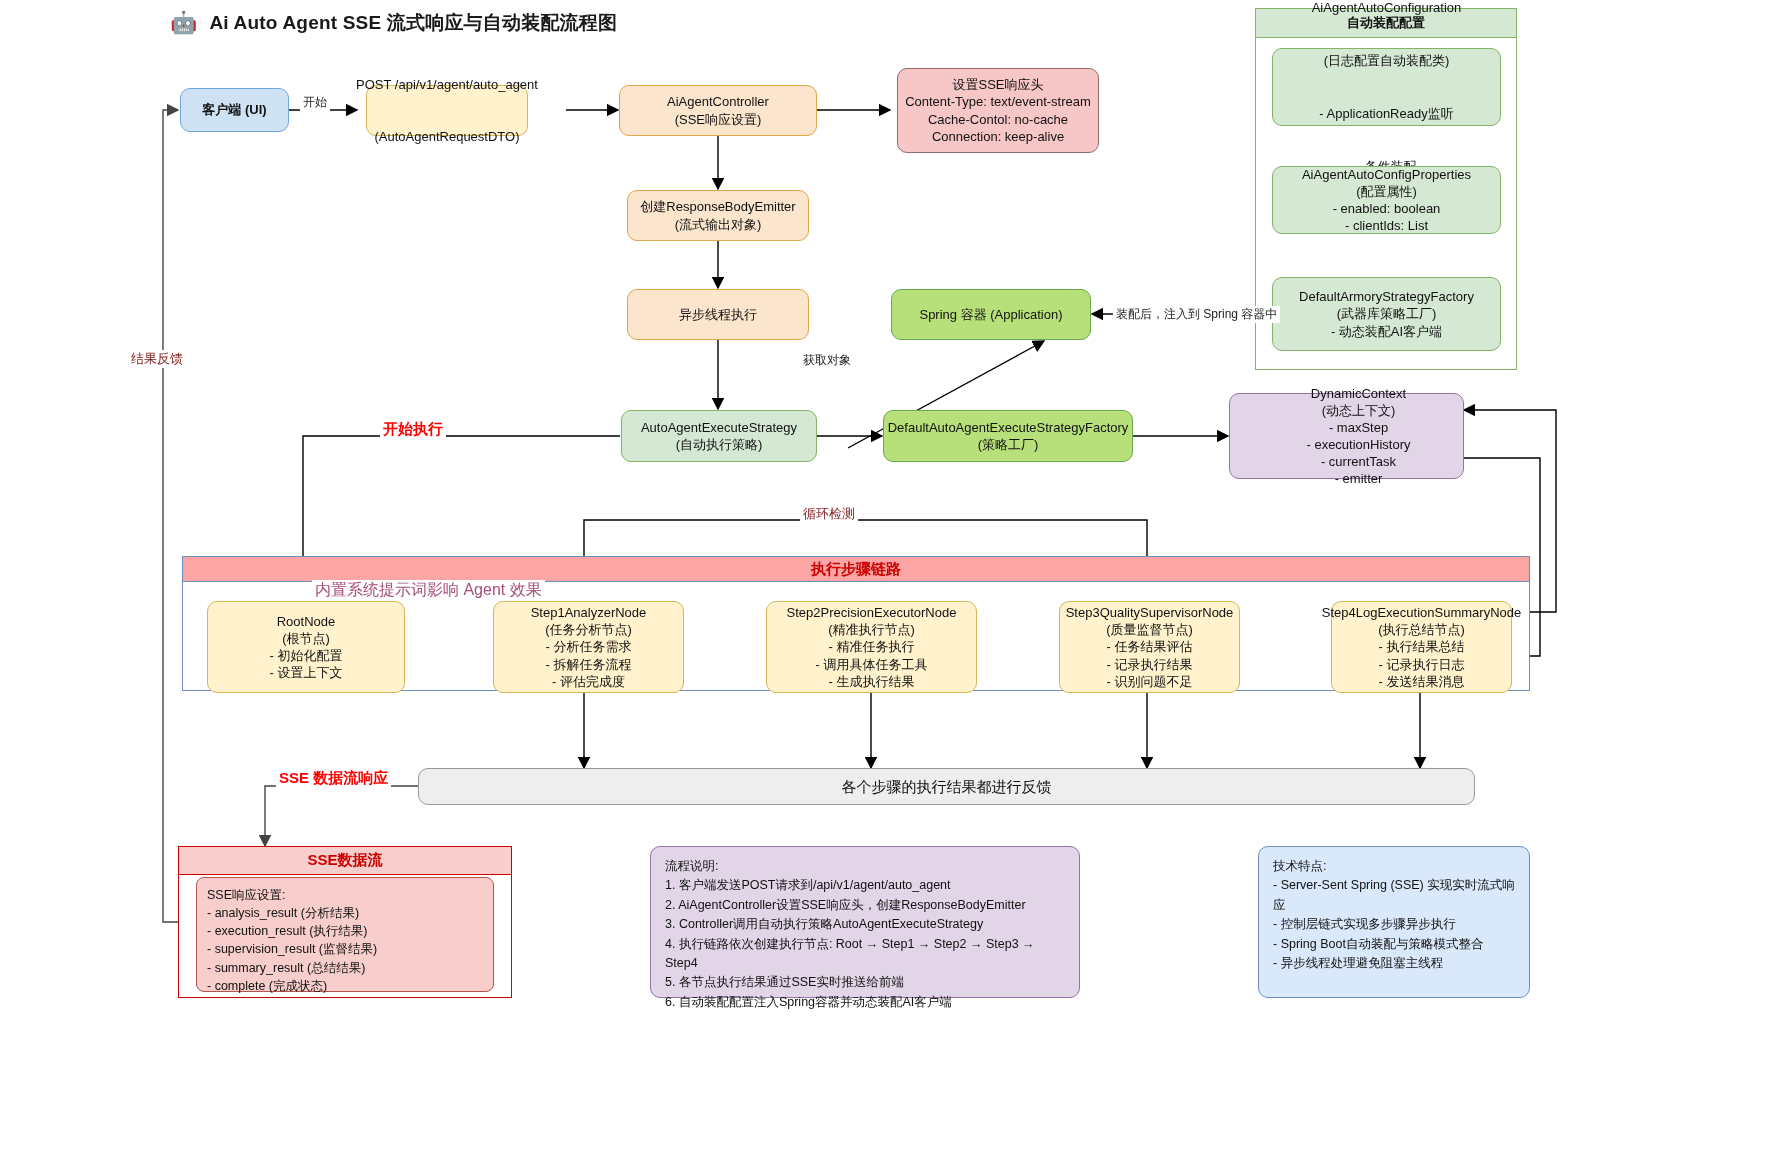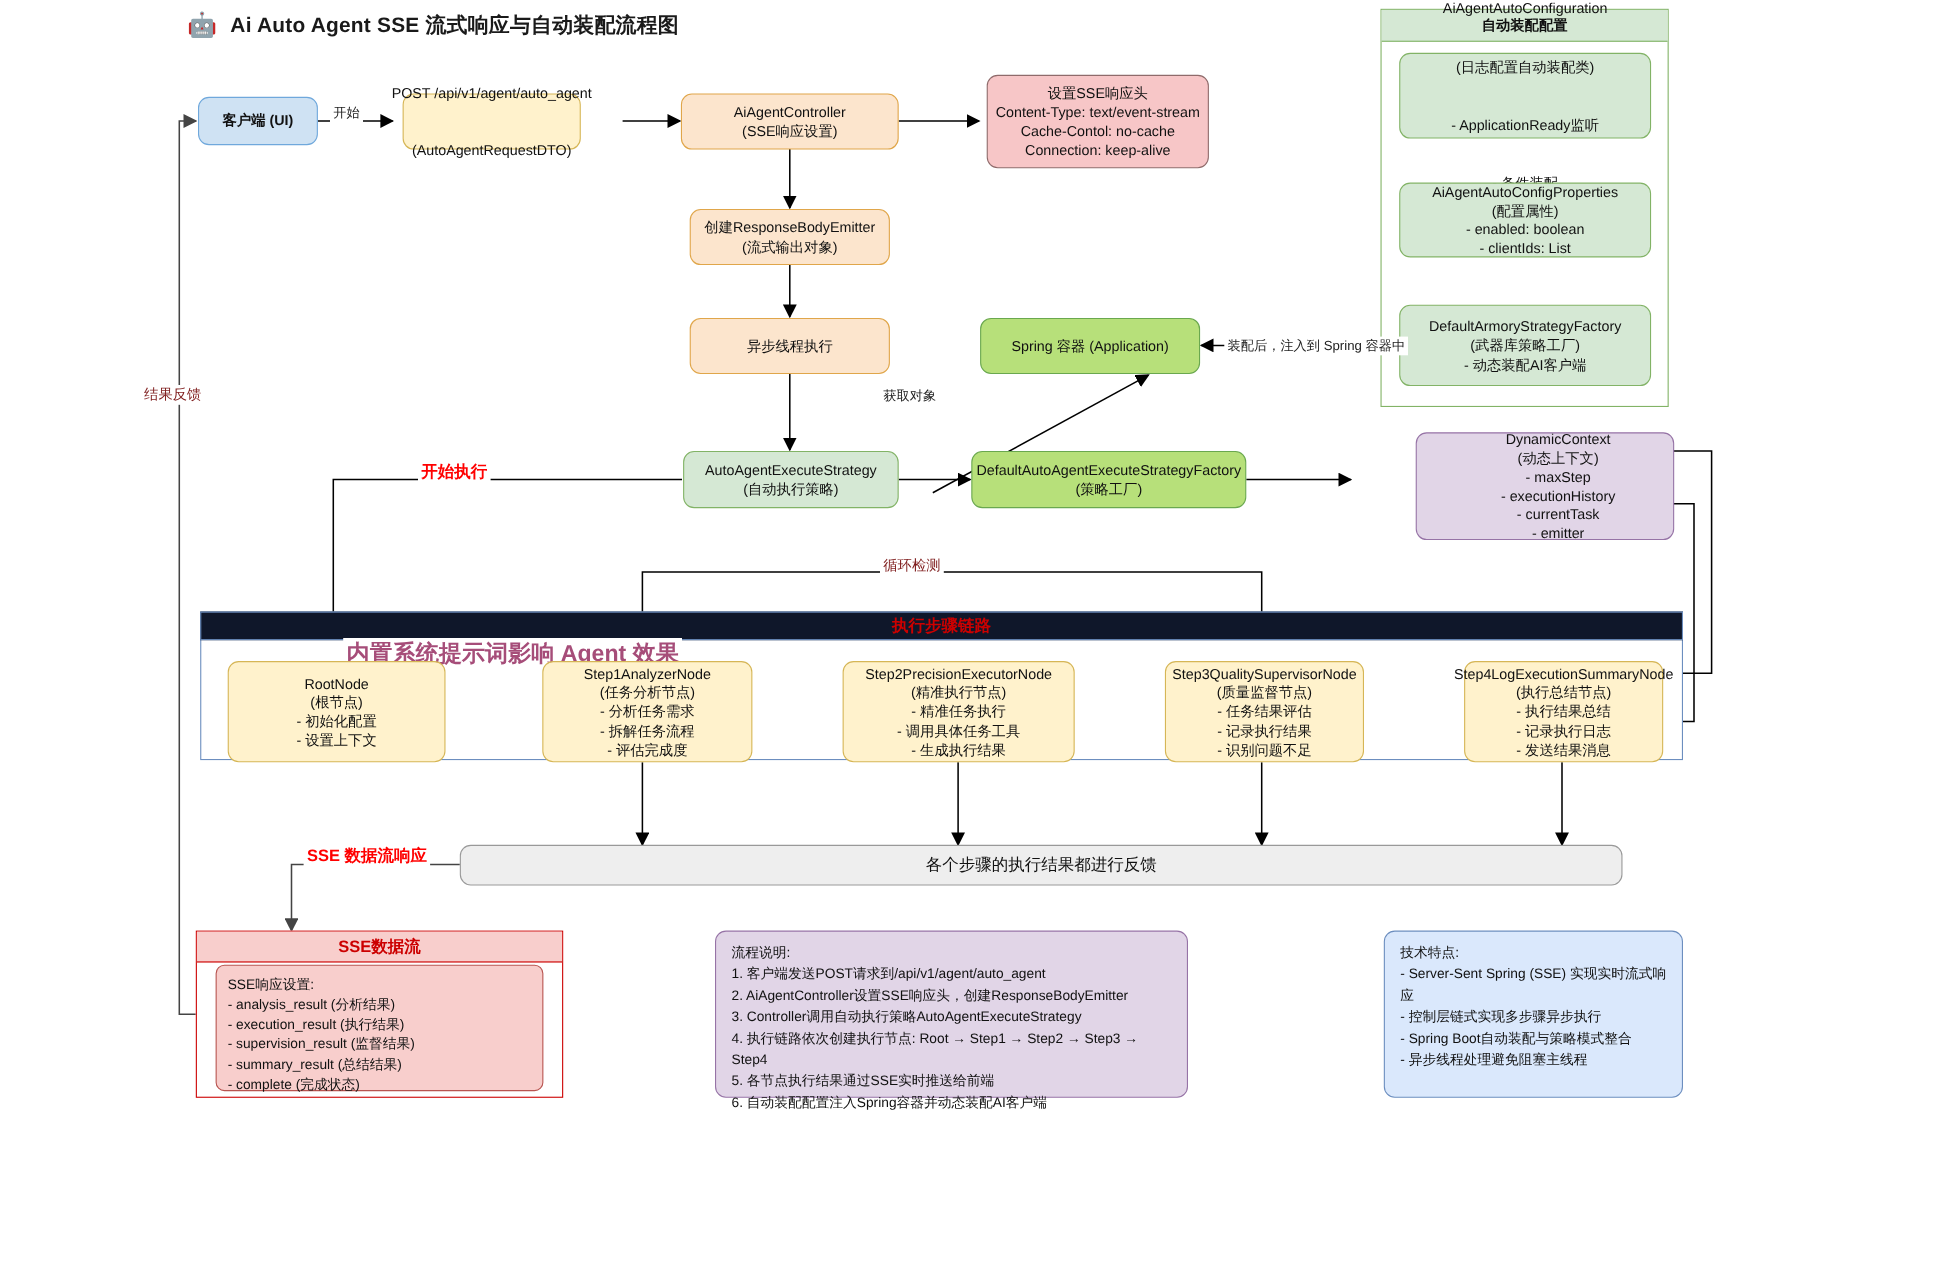--- a/index.html
+++ b/index.html
@@ -38,21 +38,21 @@
   .n-grey   { background:#eeeeee; border-color:#999999; }
 
   
   .panel { position:absolute; border:1.5px solid #82b366; background:#ffffff; }
   .panel-head { text-align:center; font-weight:bold; padding:5px 0; background:#d5e8d4;
                 border-bottom:1.5px solid #82b366; font-size:13px; }
 
   #exec-band { position:absolute; left:182px; top:556px; width:1348px; height:135px;
                border:1px solid #6c8ebf; background:#ffffff; }
   #exec-band-head { position:absolute; left:182px; top:556px; width:1348px; height:26px;
-               background:#0f172a; border:1px solid #6c8ebf;
+               background:#fca5a5; border:1px solid #6c8ebf;
                display:flex; align-items:center; justify-content:center;
                color:#cc0000; font-weight:bold; font-size:15px; }
 
   #sse-panel { position:absolute; left:178px; top:846px; width:334px; height:152px;
                border:1.5px solid #cc0000; background:#ffffff; }
   #sse-panel-head { text-align:center; font-weight:bold; color:#cc0000; font-size:15px;
                background:#f8cecc; border-bottom:1.5px solid #cc0000; padding:4px 0; }
   #sse-inner { position:absolute; left:196px; top:877px; width:298px; height:115px;
                border:1.5px solid #b85450; background:#f8cecc; border-radius:8px;
                padding:8px 10px; line-height:1.45; font-size:12.5px; text-align:left; }
@@ -62,21 +62,21 @@
           font-size:12.5px; text-align:left; }
   #note-flow { left:650px; top:846px; width:430px; height:152px;
                background:#e1d5e7; border:1.5px solid #9673a6; }
   #note-tech { left:1258px; top:846px; width:272px; height:152px;
                background:#dae8fc; border:1.5px solid #6c8ebf; }
 
   
   .lbl { position:absolute; white-space:nowrap; background:#ffffff; padding:0 3px; }
   .lbl-sm { font-size:12px; color:#222; }
   .lbl-red { color:#ff0000; font-weight:bold; font-size:15px; }
-  .lbl-purple { color:#a64d79; font-weight:bold; font-size:21px; }
+  .lbl-purple { color:#a64d79; font-weight:normal; font-size:16px; }
   .lbl-dark { color:#7f1d1d; font-size:13px; }
 </style>
 </head>
 <body>
 
 <svg class="edges">
   <defs>
     <marker id="ah" markerWidth="9" markerHeight="9" refX="8" refY="4.5" orient="auto">
       <path d="M0,0 L9,4.5 L0,9 z" fill="#000"></path>
     </marker>
@@ -209,21 +209,21 @@
 <div class="node n-green" style="left:621px; top:410px; width:196px; height:52px;">
   <span class="ln">AutoAgentExecuteStrategy</span>
   <span class="ln">(自动执行策略)</span>
 </div>
 
 <div class="node n-green2" style="left:883px; top:410px; width:250px; height:52px;">
   <span class="ln">DefaultAutoAgentExecuteStrategyFactory</span>
   <span class="ln">(策略工厂)</span>
 </div>
 
-<div class="node n-purple" style="left:1287px; top:393px; width:235px; height:98px;padding-left:32px;">
+<div class="node n-purple" style="left:1229px; top:393px; width:235px; height:86px;padding-left:32px;">
   <span class="ln">DynamicContext</span>
   <span class="ln">(动态上下文)</span>
   <span class="ln">- maxStep</span>
   <span class="ln">- executionHistory</span>
   <span class="ln">- currentTask</span>
   <span class="ln">- emitter</span>
 </div>
 
 <div class="lbl lbl-red" style="left:380px; top:420px;">开始执行</div>
 

